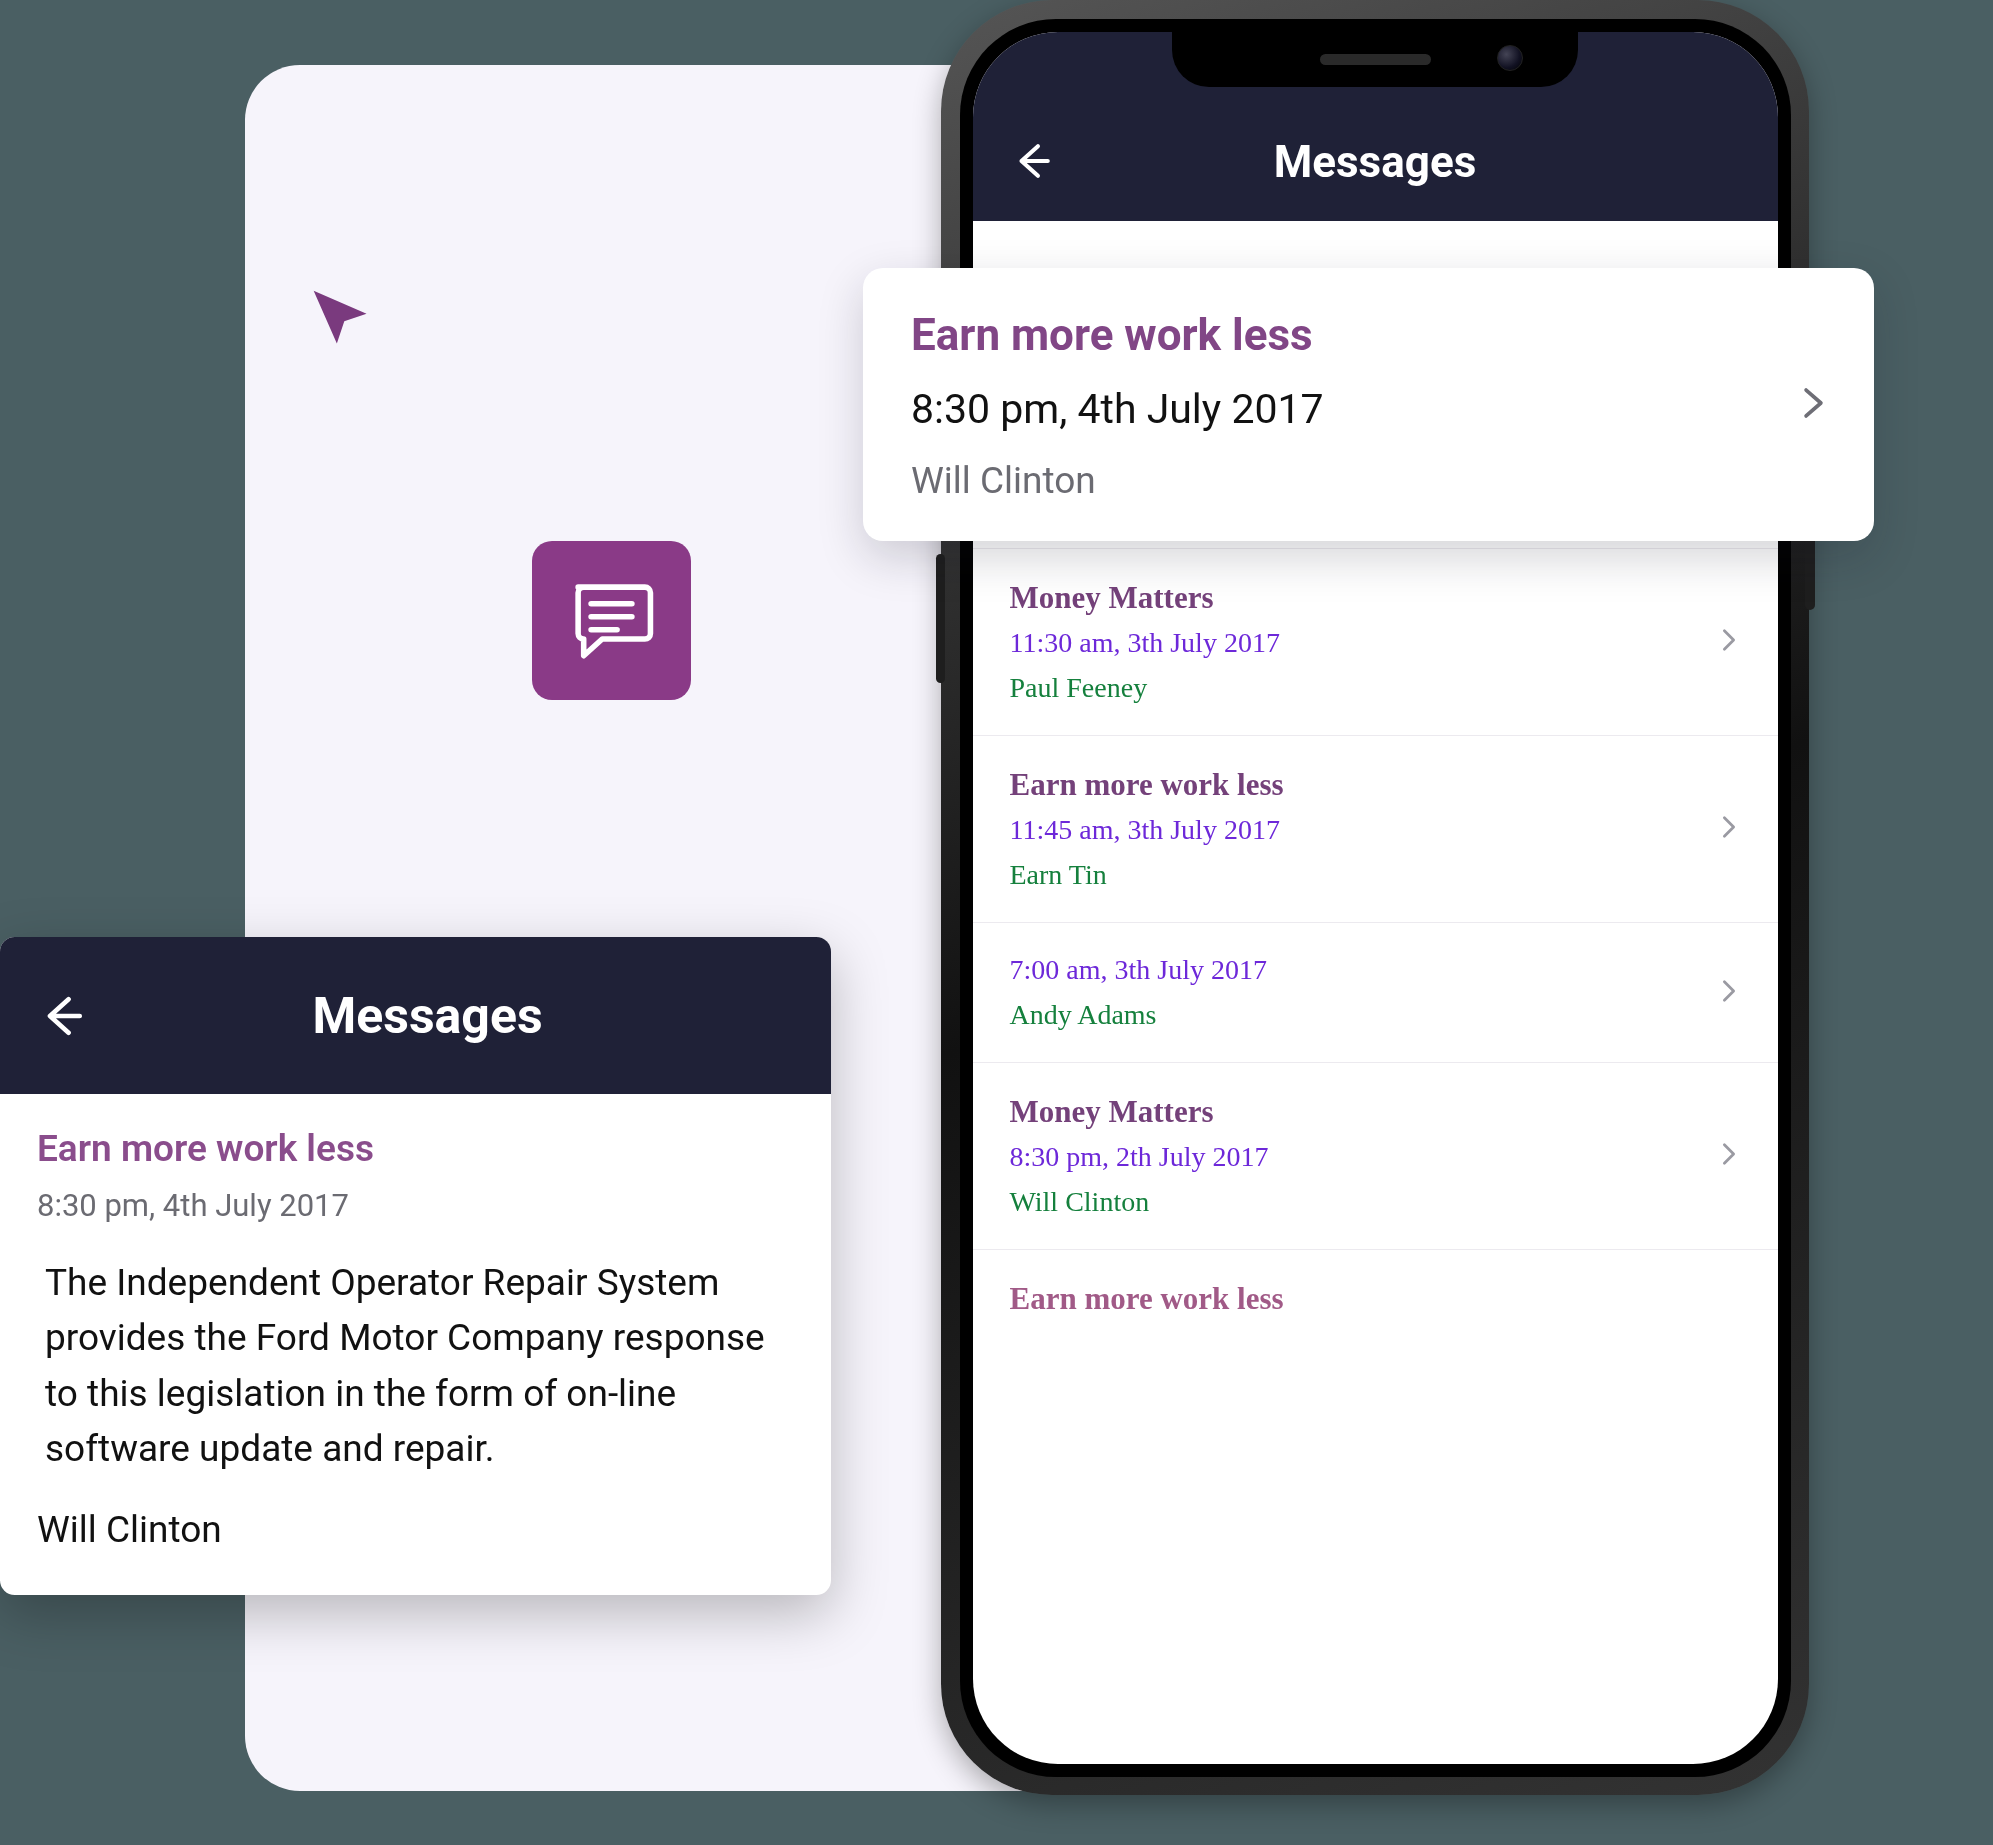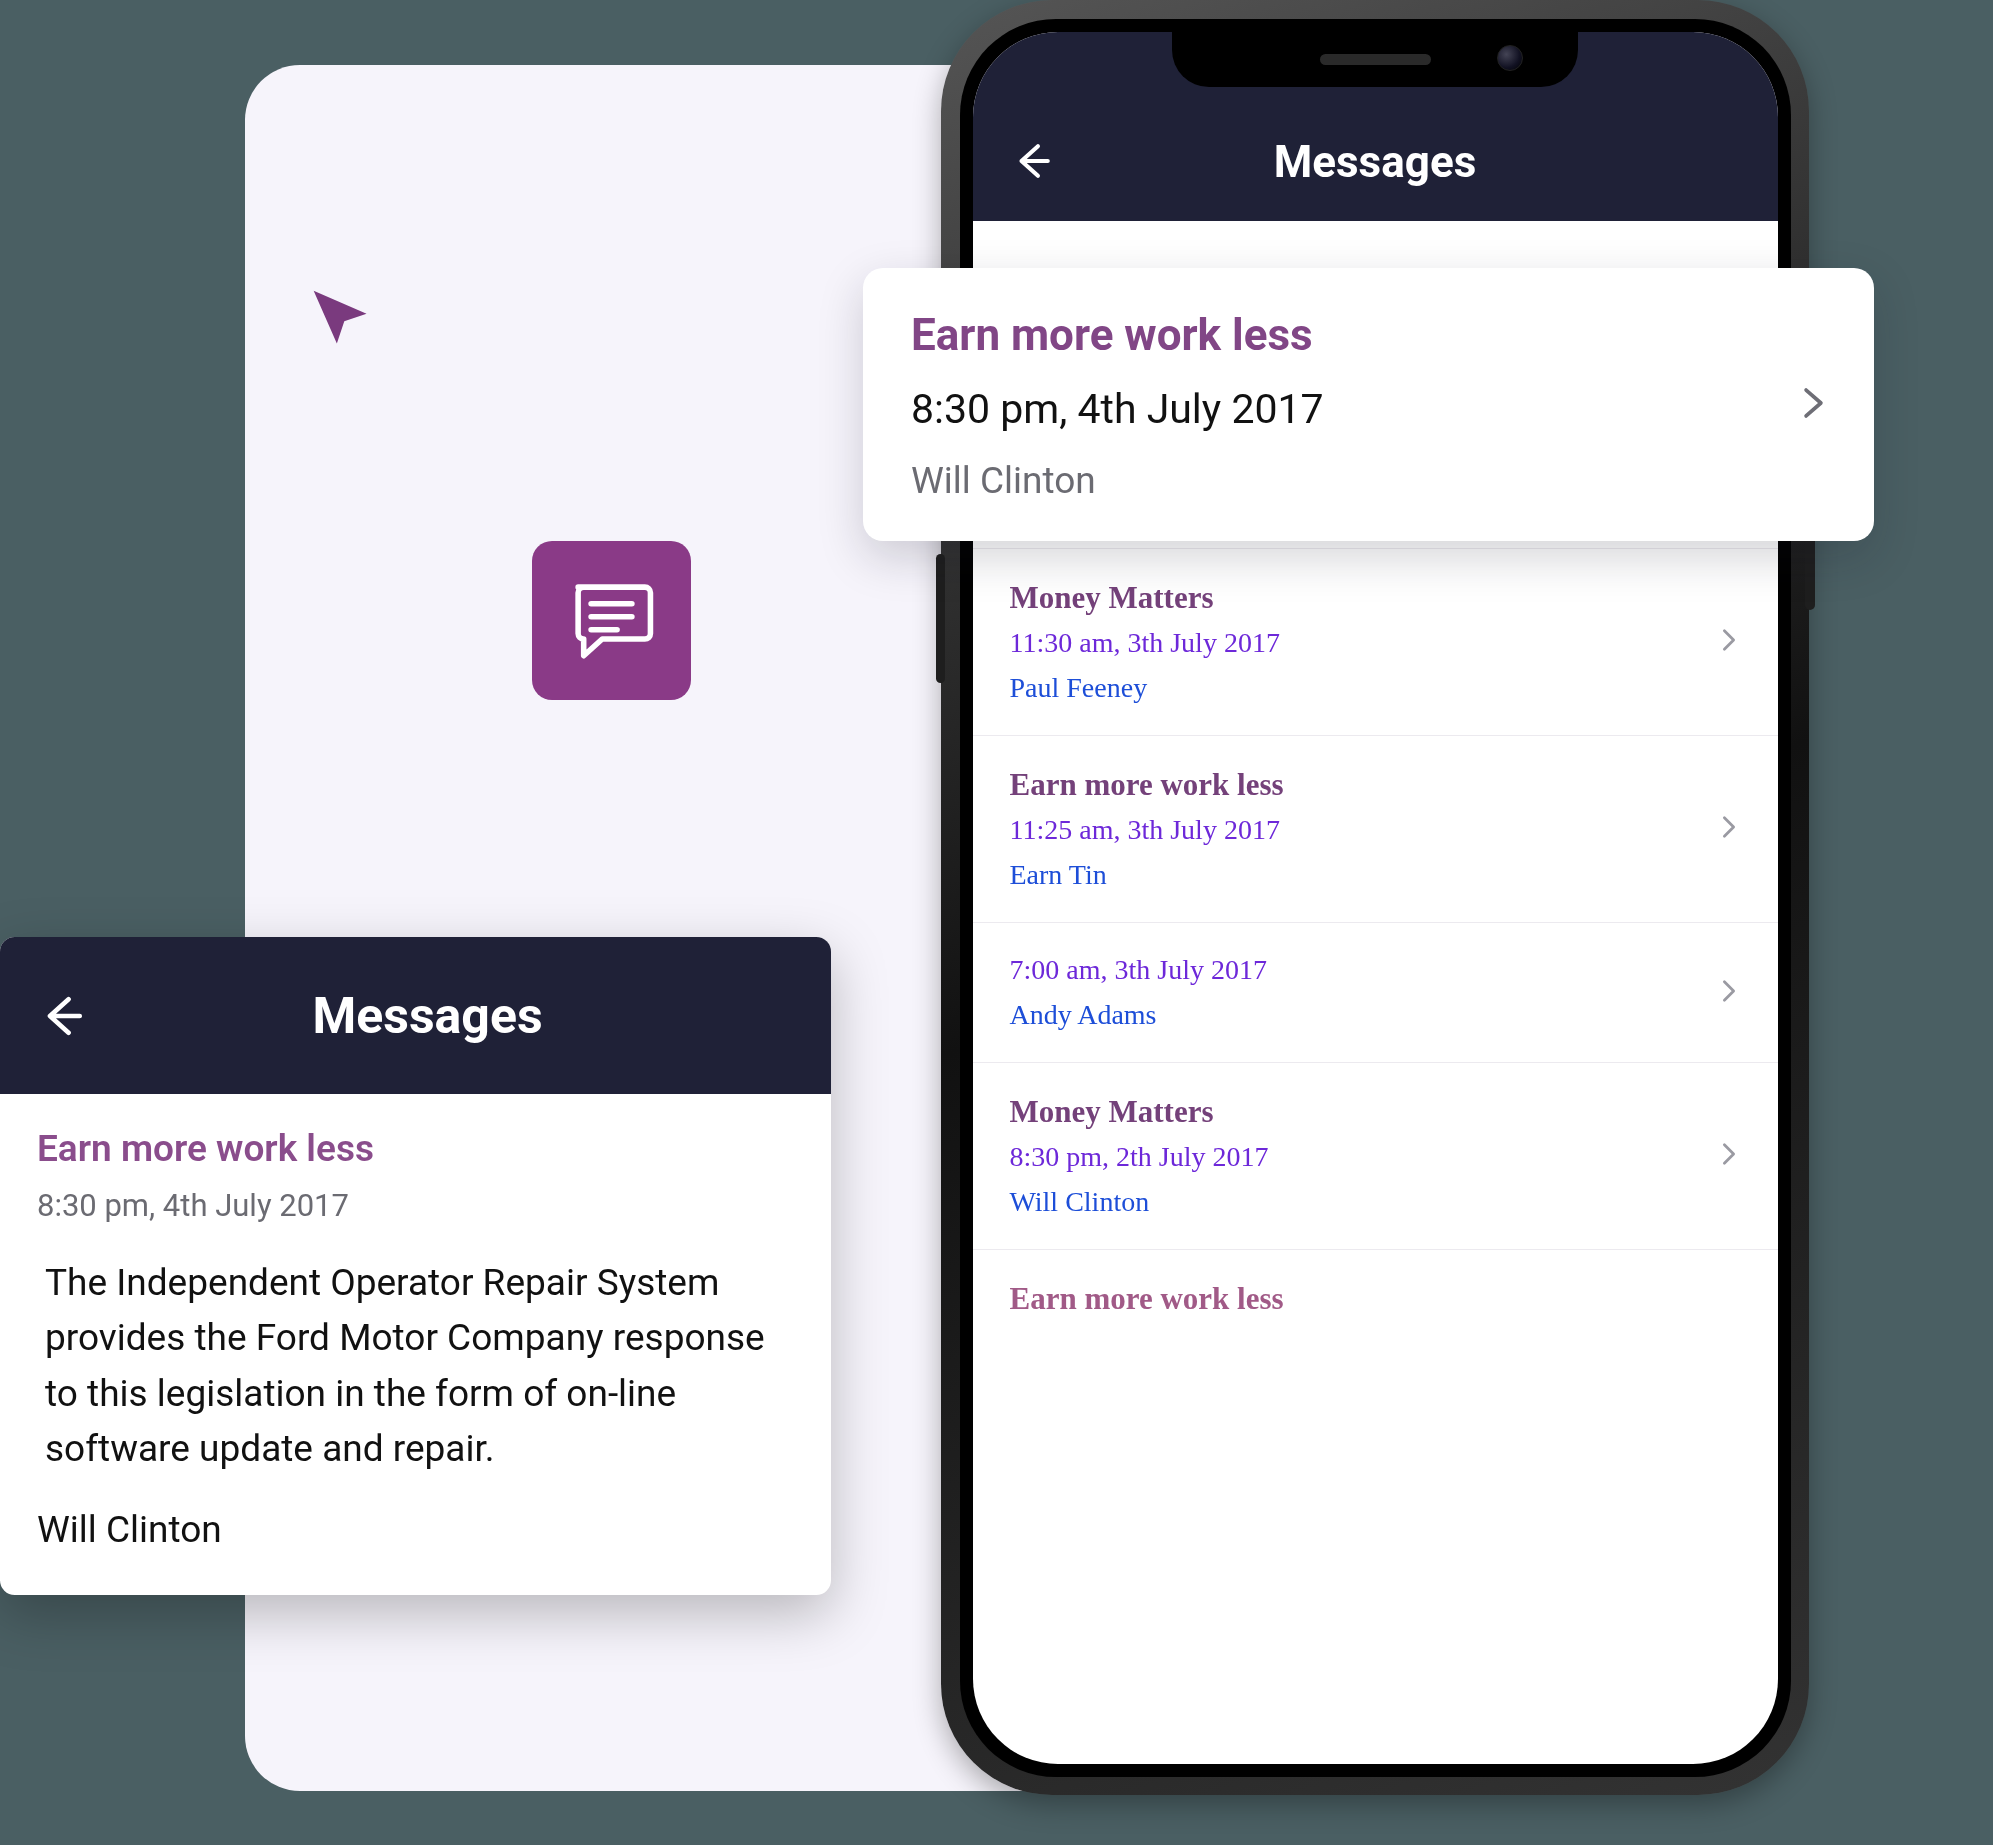--- a/index.html
+++ b/index.html
@@ -219,21 +219,21 @@
     font-size: 31px;
     font-weight:600;
     margin-bottom: 11px;
   }
   .msg-row .time {
     color:#6d28d9;
     font-size: 28px;
     margin-bottom: 13px;
   }
   .msg-row .author {
-    color:#1d4ed8;
+    color:#15803d;
     font-size: 28px;
   }
   .msg-row .chev {
     position:absolute;
     right: 37px;
     top: 50%;
     transform: translateY(-50%);
     color:#9a9aa2;
   }
 
@@ -350,21 +350,21 @@
             <div class="author">Paul Feeney</div>
             <div class="chev">
               <svg width="24" height="24" viewBox="0 0 26 26">
                   <path d="M8 3 L18 13 L8 23" stroke="currentColor" stroke-width="3" fill="none" stroke-linecap="round" stroke-linejoin="round"></path>
                 </svg>
             </div>
           </div>
 
           <div class="msg-row">
             <div class="subject">Earn more work less</div>
-            <div class="time">11:25 am, 3th July 2017</div>
+            <div class="time">11:45 am, 3th July 2017</div>
             <div class="author">Earn Tin</div>
             <div class="chev">
               <svg width="24" height="24" viewBox="0 0 26 26">
                   <path d="M8 3 L18 13 L8 23" stroke="currentColor" stroke-width="3" fill="none" stroke-linecap="round" stroke-linejoin="round"></path>
                 </svg>
             </div>
           </div>
 
           <div class="msg-row">
             <div class="time">7:00 am, 3th July 2017</div>

